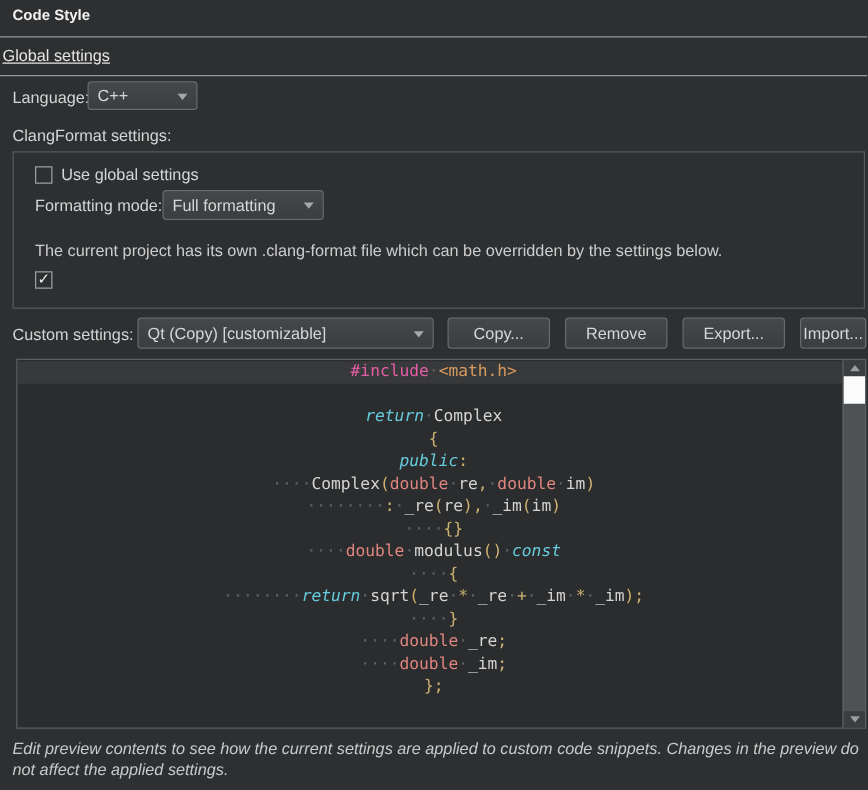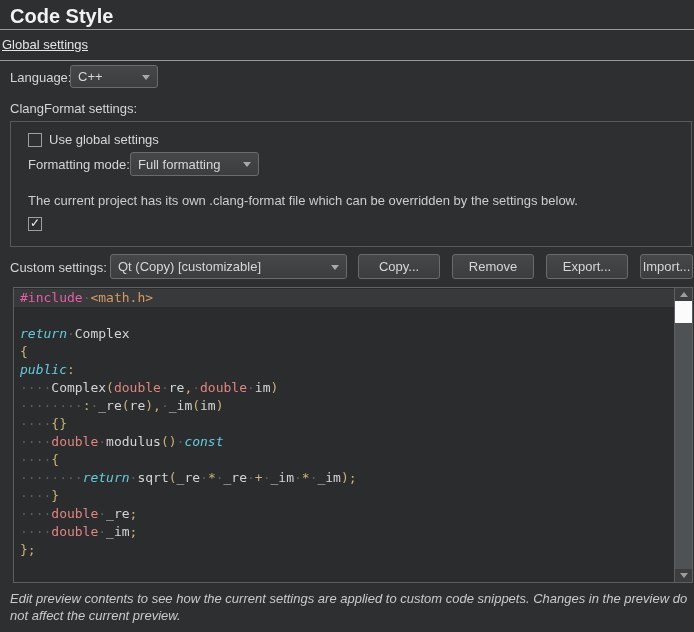--- a/index.html
+++ b/index.html
@@ -4,21 +4,21 @@
 <style>
   html,body{margin:0;padding:0;}
   body{
     width:694px;height:632px;position:relative;overflow:hidden;
     background:#2d2f30;
     font-family:"Liberation Sans",sans-serif;
     font-size:13px;color:#d6d7d8;
     -webkit-font-smoothing:antialiased;
   }
   .abs{position:absolute;}
-  .page-title{left:10px;top:5px;font-size:20px;font-weight:bold;color:#f2f2f2;}
+  .page-title{left:10px;top:5px;font-size:12px;font-weight:bold;color:#f2f2f2;}
   .hr{left:0;right:0;height:1px;background:#97999b;}
   .hr1{top:29px;} .hr2{top:60px;}
   .link{left:2px;top:37px;color:#e5e5e5;text-decoration:underline;cursor:pointer;}
   .label{color:#d4d5d6;}
 
   
   .combo{
     background:linear-gradient(#454748,#3b3d3e);
     border:1px solid #696c6e;border-radius:3px;
     display:flex;align-items:center;
@@ -56,21 +56,21 @@
   
   .editor{
     left:13px;top:287px;width:680px;height:296px;
     border:1px solid #5d5f61;background:#2a2c2d;box-sizing:border-box;
   }
   .editor-content{
     position:absolute;left:0;top:0;right:18px;bottom:0;
     font-family:"DejaVu Sans Mono",monospace;font-size:13px;line-height:18px;
     padding-top:1px;overflow:hidden;cursor:text;
   }
-  .code-line{padding-left:6px;white-space:pre;height:18px;}
+  .code-line{padding-left:6px;white-space:pre;height:18px;text-align:center;}
   .code-line.current{background:#37393b;}
 
   
   .scrollbar{
     position:absolute;right:0;top:0;bottom:0;width:18px;
     background:#4f5254;border-left:1px solid #5d5f61;box-sizing:border-box;
   }
   .sb-btn{
     position:absolute;left:0;right:0;height:13px;background:#3b3d3f;
     display:flex;align-items:center;justify-content:center;cursor:pointer;
@@ -150,13 +150,13 @@
     <div class="sb-btn up">
         <span class="sb-tri-up"></span>
       </div>
     <div class="sb-thumb"></div>
     <div class="sb-btn down">
         <span class="sb-tri-down"></span>
       </div>
   </div>
 </div>
 
-<div class="abs footer">Edit preview contents to see how the current settings are applied to custom code snippets. Changes in the preview do not affect the current preview.</div>
+<div class="abs footer">Edit preview contents to see how the current settings are applied to custom code snippets. Changes in the preview do not affect the applied settings.</div>
 
 </body></html>

